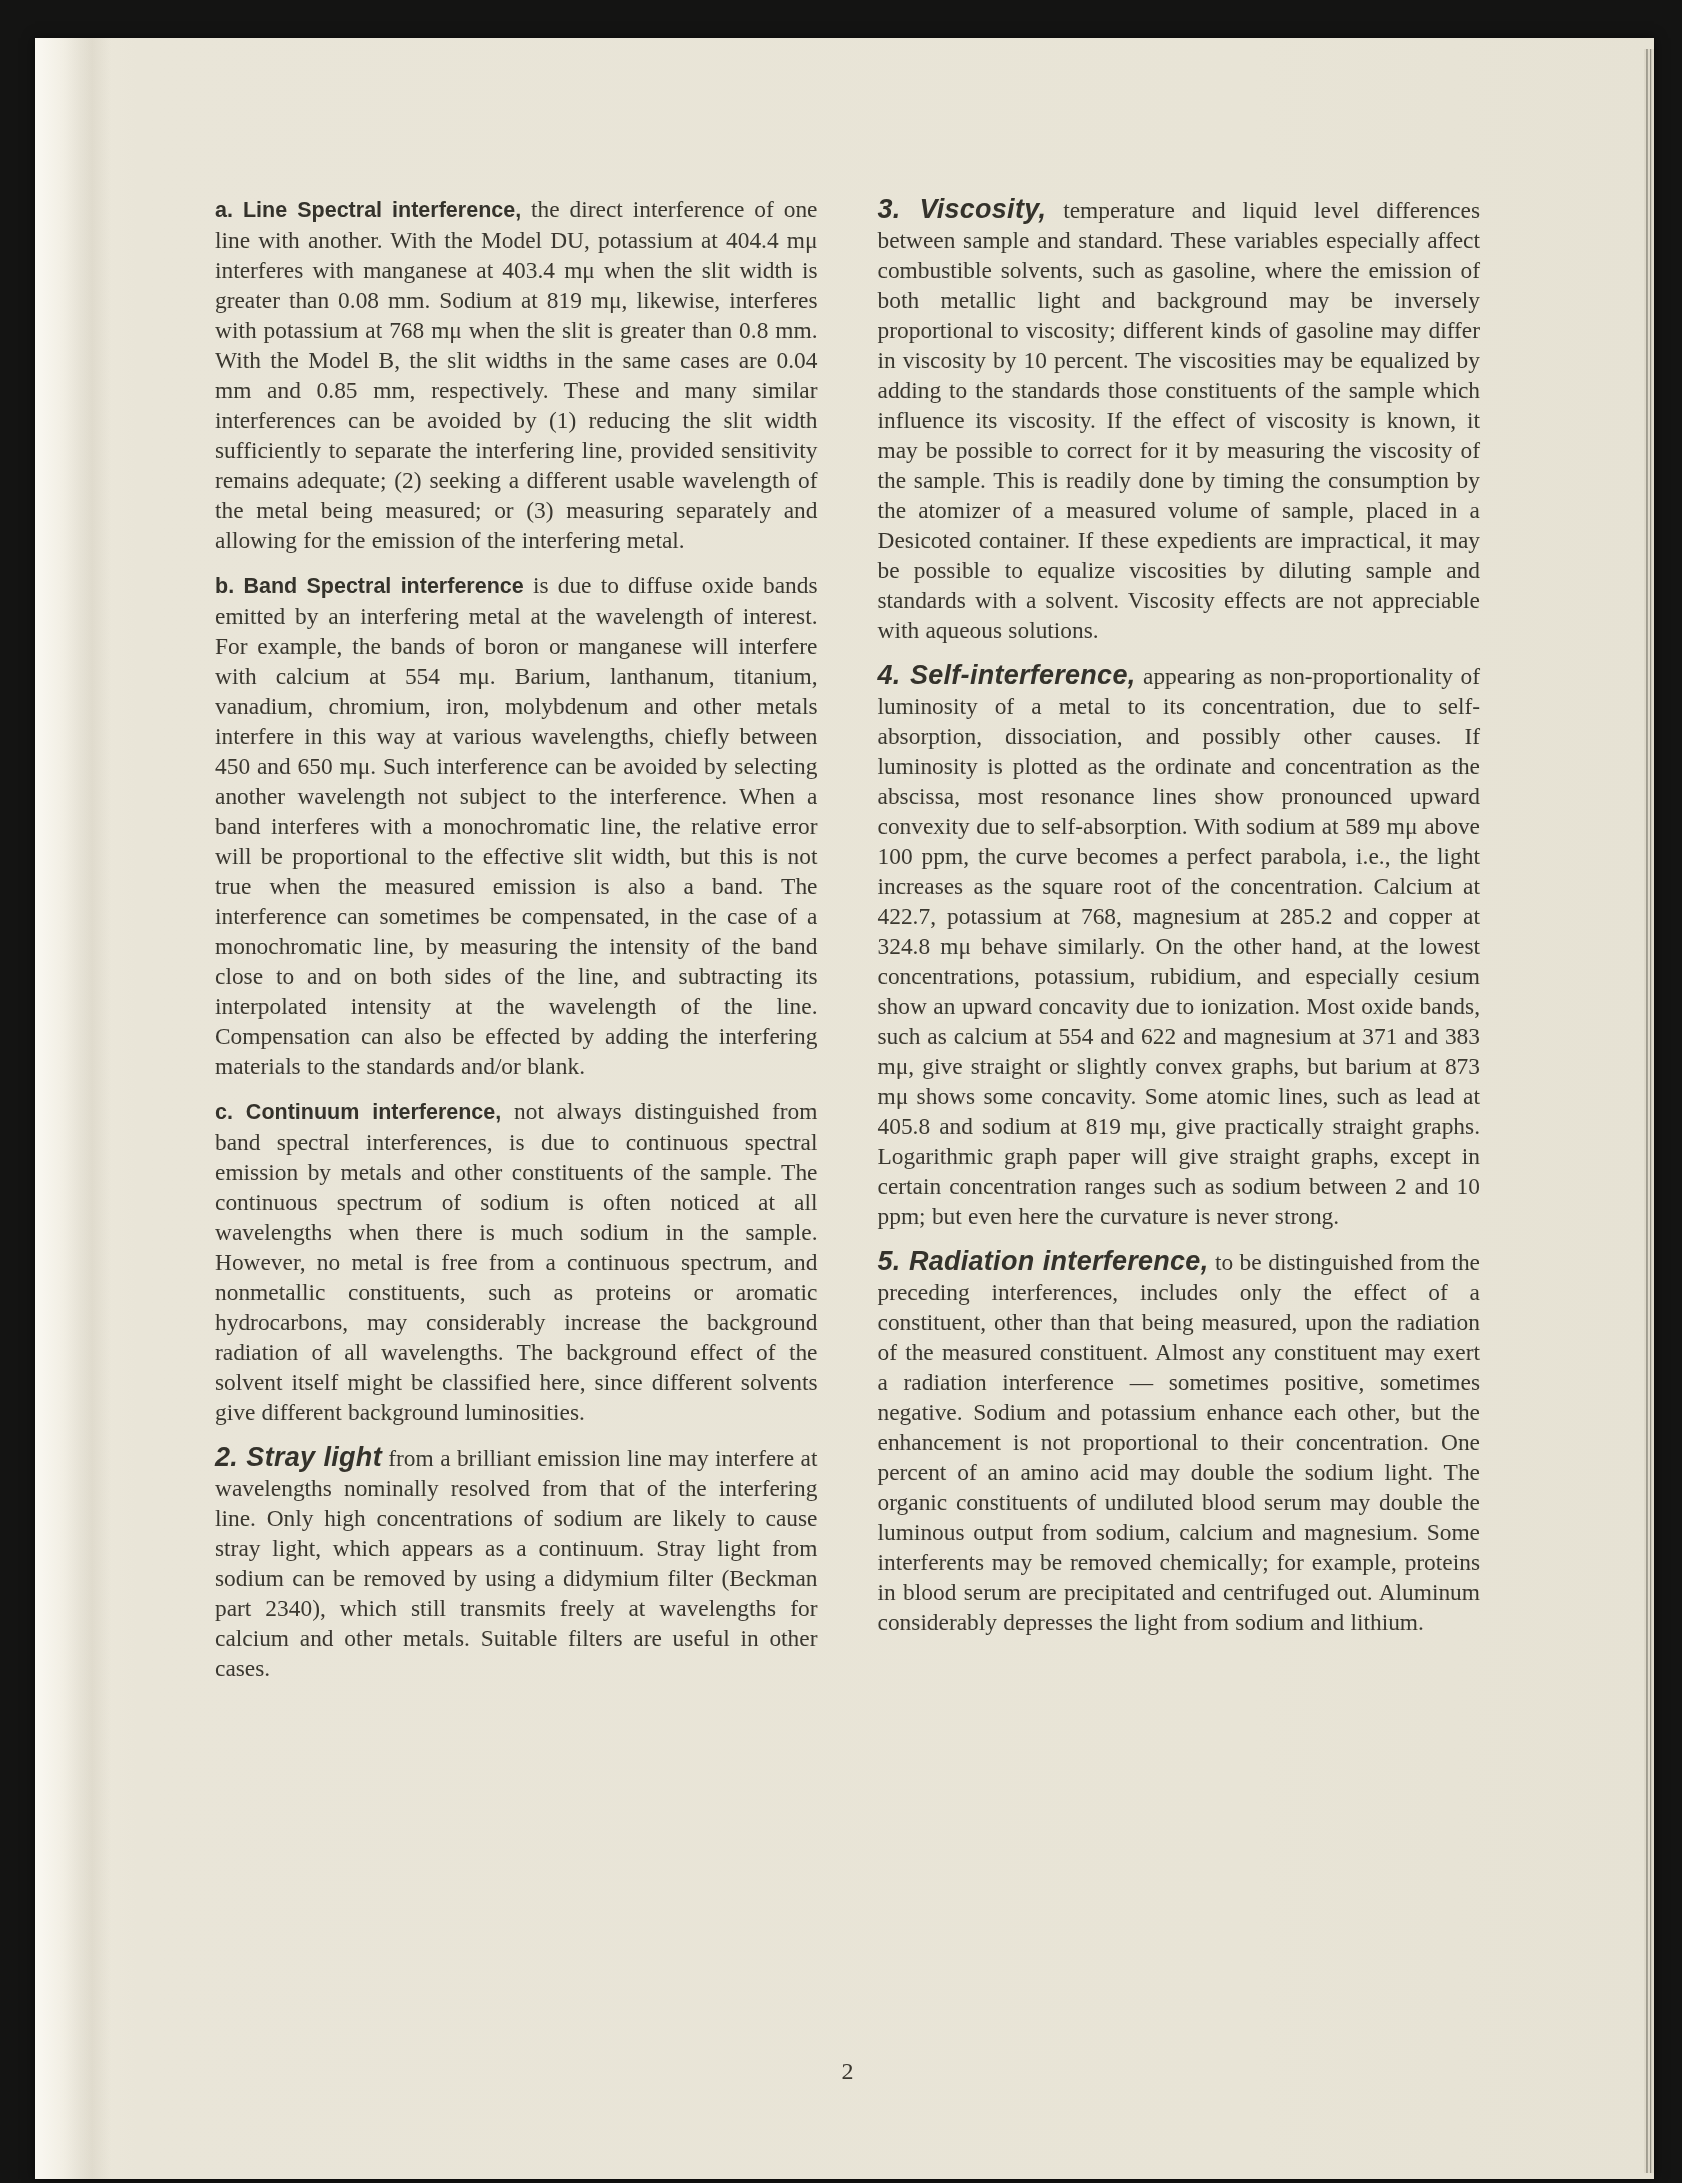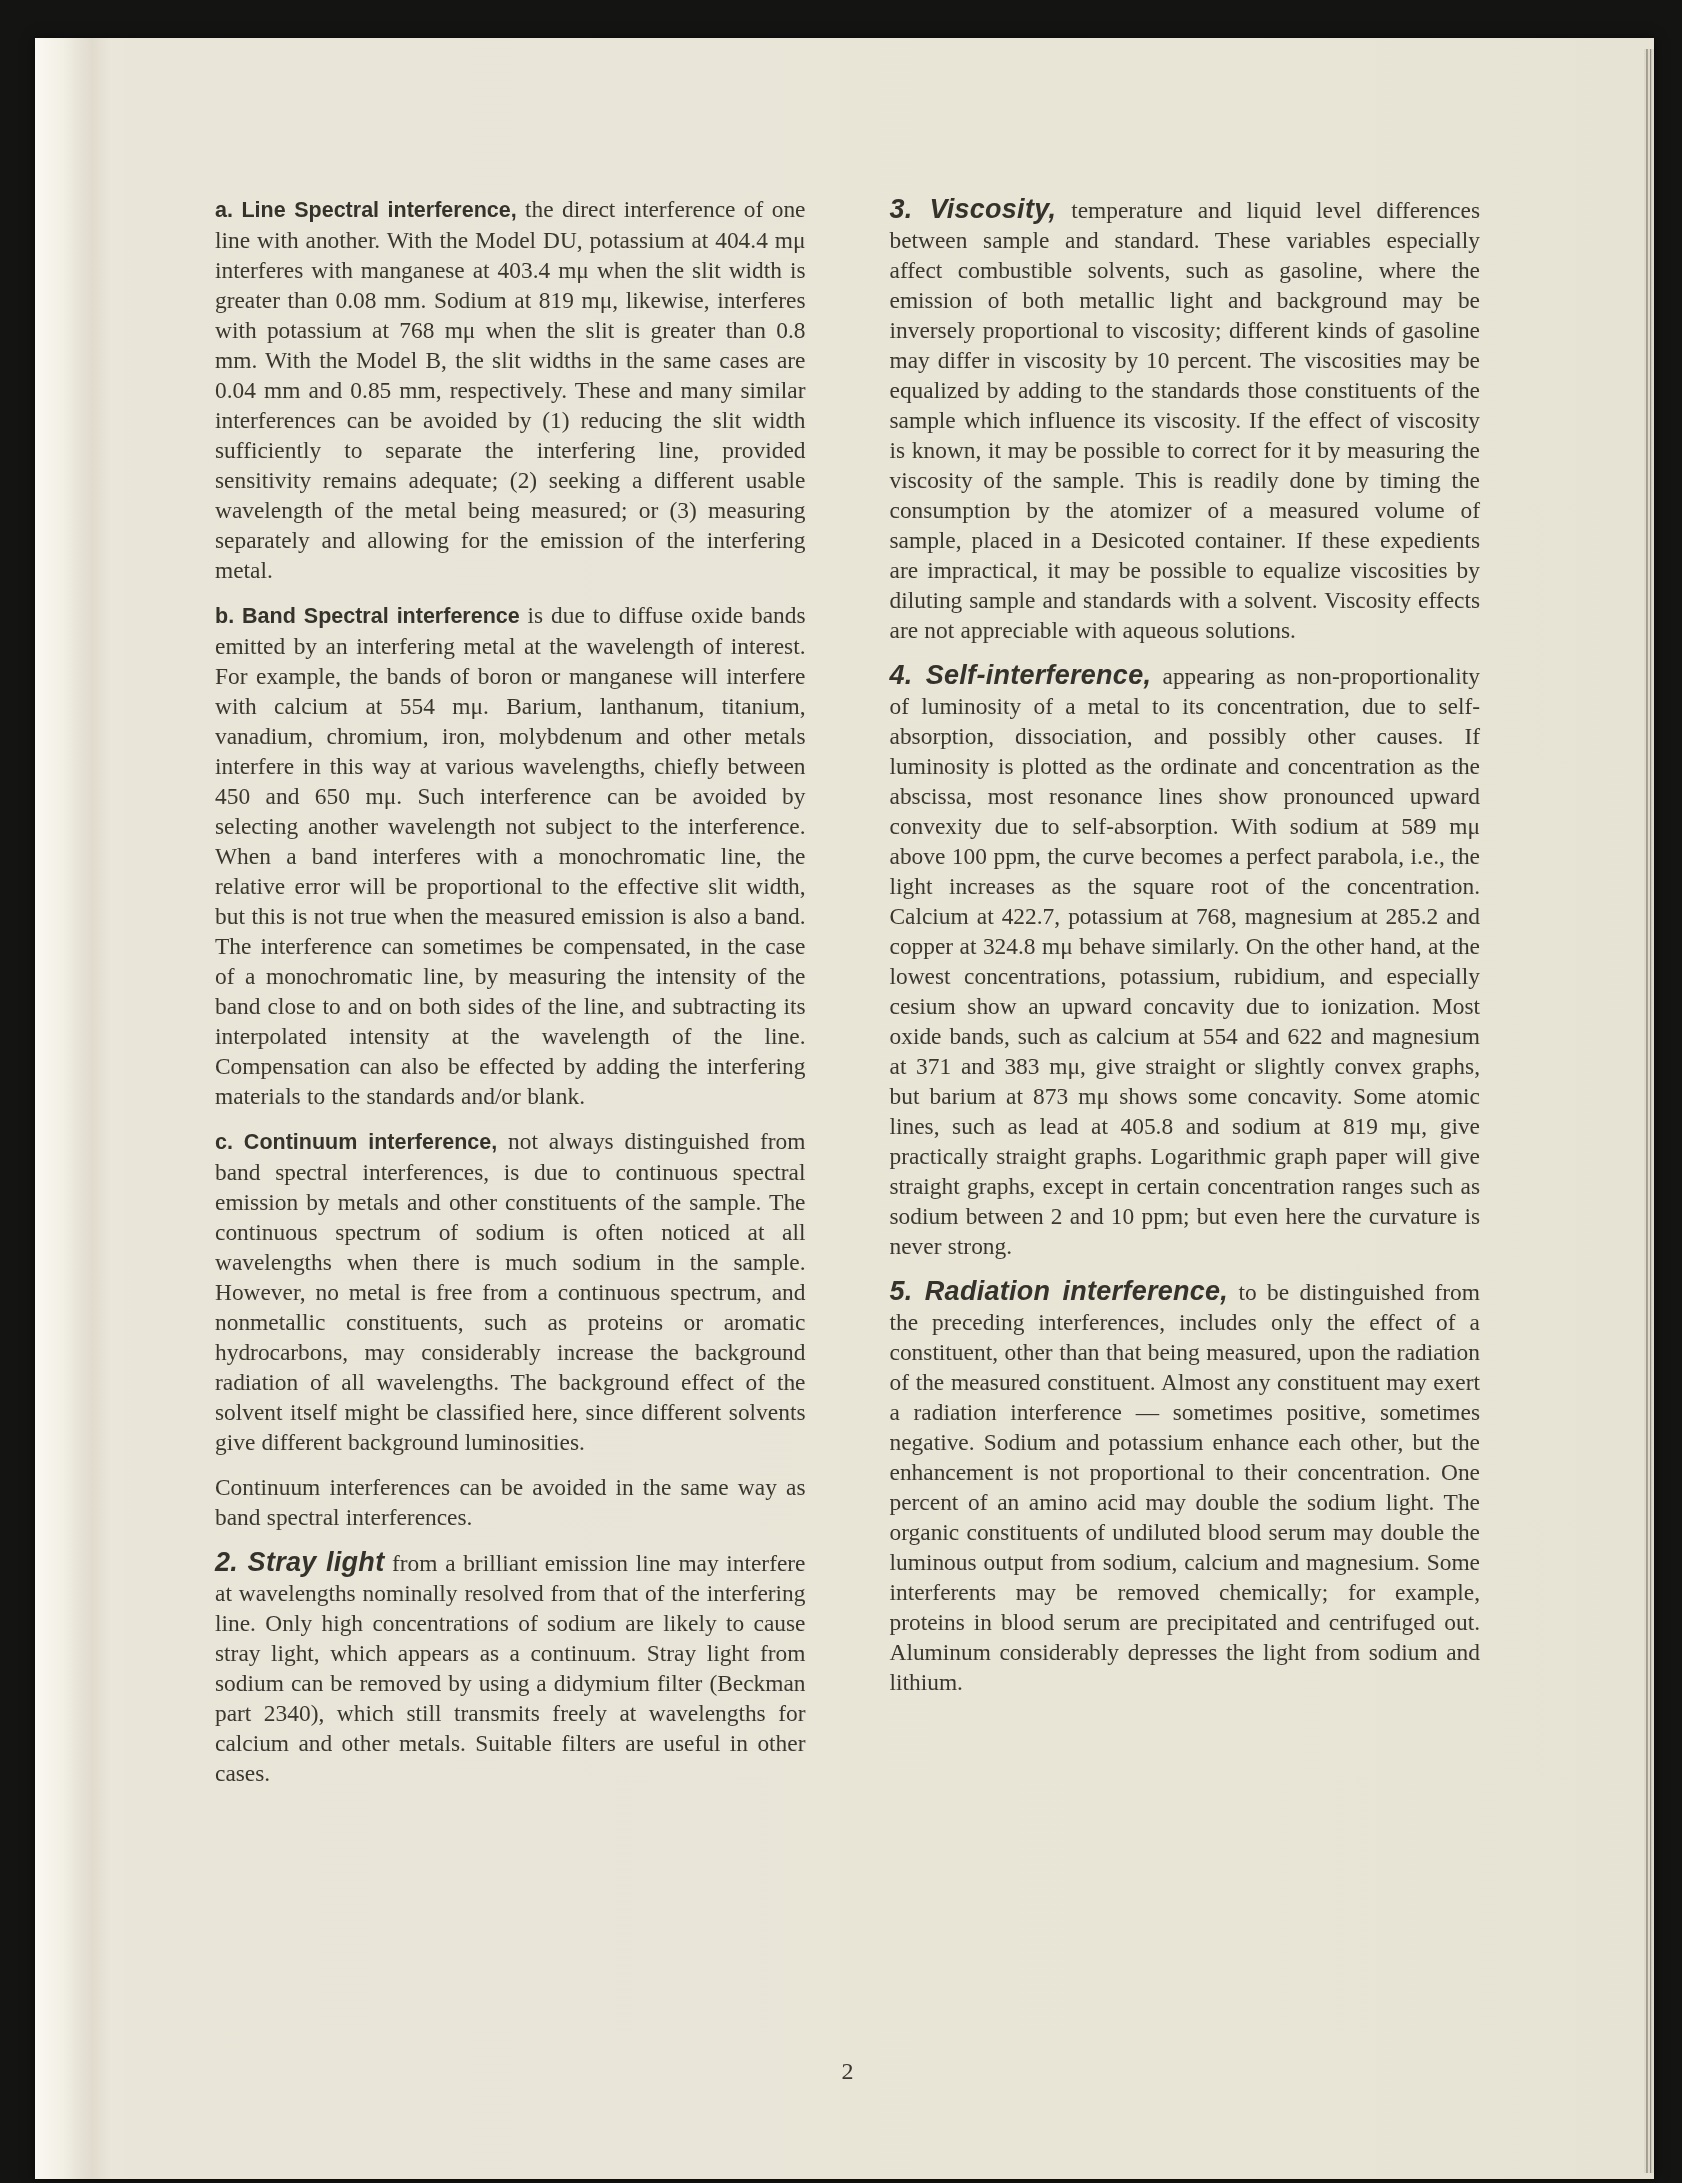--- a/index.html
+++ b/index.html
@@ -25,21 +25,21 @@
   .page-edges {
     position:absolute; right:0; top:11.4px; bottom:6.3px; width:10px;
     background:repeating-linear-gradient(90deg, #ddd8c9 0px, #ddd8c9 1.9px, #c7c2b1 1.9px, #5a584f 3.2px, #ddd8c9 3.8px);
     opacity:0.85;
   }
   .content {
     position:absolute;
     left:180px; top:156px;
     width:1265px;
     display:flex;
-    gap:84px;
+    gap:60px;
   }
   .col { width:603px; }
   .para {
     text-align:justify;
     font-size:23.4px;
     line-height:30px;
     color:#3a372f;
     margin-bottom:15px;
     hyphens:auto;
     -webkit-hyphens:auto;
@@ -72,21 +72,20 @@
   <div class="content">
 
     <div class="col">
 
       <p class="para"><span class="lead lead-letter">a. Line Spectral interference,</span><span> the direct interference of one line with another. With the Model DU, potassium at 404.4 mμ interferes with manganese at 403.4 mμ when the slit width is greater than 0.08 mm. Sodium at 819 mμ, likewise, interferes with potassium at 768 mμ when the slit is greater than 0.8 mm. With the Model B, the slit widths in the same cases are 0.04 mm and 0.85 mm, respectively. These and many similar interferences can be avoided by (1) reducing the slit width sufficiently to separate the interfering line, provided sensitivity remains adequate; (2) seeking a different usable wavelength of the metal being measured; or (3) measuring separately and allowing for the emission of the interfering metal.</span></p>
 
       <p class="para"><span class="lead lead-letter">b. Band Spectral interference</span><span> is due to diffuse oxide bands emitted by an interfering metal at the wavelength of interest. For example, the bands of boron or manganese will interfere with calcium at 554 mμ. Barium, lanthanum, titanium, vanadium, chromium, iron, molybdenum and other metals interfere in this way at various wavelengths, chiefly between 450 and 650 mμ. Such interference can be avoided by selecting another wavelength not subject to the interference. When a band interferes with a monochromatic line, the relative error will be proportional to the effective slit width, but this is not true when the measured emission is also a band. The interference can sometimes be compensated, in the case of a monochromatic line, by measuring the intensity of the band close to and on both sides of the line, and subtracting its interpolated intensity at the wavelength of the line. Compensation can also be effected by adding the interfering materials to the standards and/or blank.</span></p>
 
       <p class="para"><span class="lead lead-letter">c. Continuum interference,</span><span> not always distinguished from band spectral interferences, is due to continuous spectral emission by metals and other constituents of the sample. The continuous spectrum of sodium is often noticed at all wavelengths when there is much sodium in the sample. However, no metal is free from a continuous spectrum, and nonmetallic constituents, such as proteins or aromatic hydrocarbons, may considerably increase the background radiation of all wavelengths. The background effect of the solvent itself might be classified here, since different solvents give different background luminosities.</span></p>
 
-      <p class="para"><span>Continuum interferences can be avoided in the same way as band spectral interferences.</span></p>
 
       <p class="para heading-para"><span class="lead lead-number">2. Stray light</span><span> from a brilliant emission line may interfere at wavelengths nominally resolved from that of the interfering line. Only high concentrations of sodium are likely to cause stray light, which appears as a continuum. Stray light from sodium can be removed by using a didymium filter (Beckman part 2340), which still transmits freely at wavelengths for calcium and other metals. Suitable filters are useful in other cases.</span></p>
 
     </div>
 
     <div class="col">
 
       <p class="para heading-para" style="margin-top:0"><span class="lead lead-number">3. Viscosity,</span><span> temperature and liquid level differences between sample and standard. These variables especially affect combustible solvents, such as gasoline, where the emission of both metallic light and background may be inversely proportional to viscosity; different kinds of gasoline may differ in viscosity by 10 percent. The viscosities may be equalized by adding to the standards those constituents of the sample which influence its viscosity. If the effect of viscosity is known, it may be possible to correct for it by measuring the viscosity of the sample. This is readily done by timing the consumption by the atomizer of a measured volume of sample, placed in a Desicoted container. If these expedients are impractical, it may be possible to equalize viscosities by diluting sample and standards with a solvent. Viscosity effects are not appreciable with aqueous solutions.</span></p>
 
       <p class="para heading-para"><span class="lead lead-number">4. Self-interference,</span><span> appearing as non-proportionality of luminosity of a metal to its concentration, due to self-absorption, dissociation, and possibly other causes. If luminosity is plotted as the ordinate and concentration as the abscissa, most resonance lines show pronounced upward convexity due to self-absorption. With sodium at 589 mμ above 100 ppm, the curve becomes a perfect parabola, i.e., the light increases as the square root of the concentration. Calcium at 422.7, potassium at 768, magnesium at 285.2 and copper at 324.8 mμ behave similarly. On the other hand, at the lowest concentrations, potassium, rubidium, and especially cesium show an upward concavity due to ionization. Most oxide bands, such as calcium at 554 and 622 and magnesium at 371 and 383 mμ, give straight or slightly convex graphs, but barium at 873 mμ shows some concavity. Some atomic lines, such as lead at 405.8 and sodium at 819 mμ, give practically straight graphs. Logarithmic graph paper will give straight graphs, except in certain concentration ranges such as sodium between 2 and 10 ppm; but even here the curvature is never strong.</span></p>

